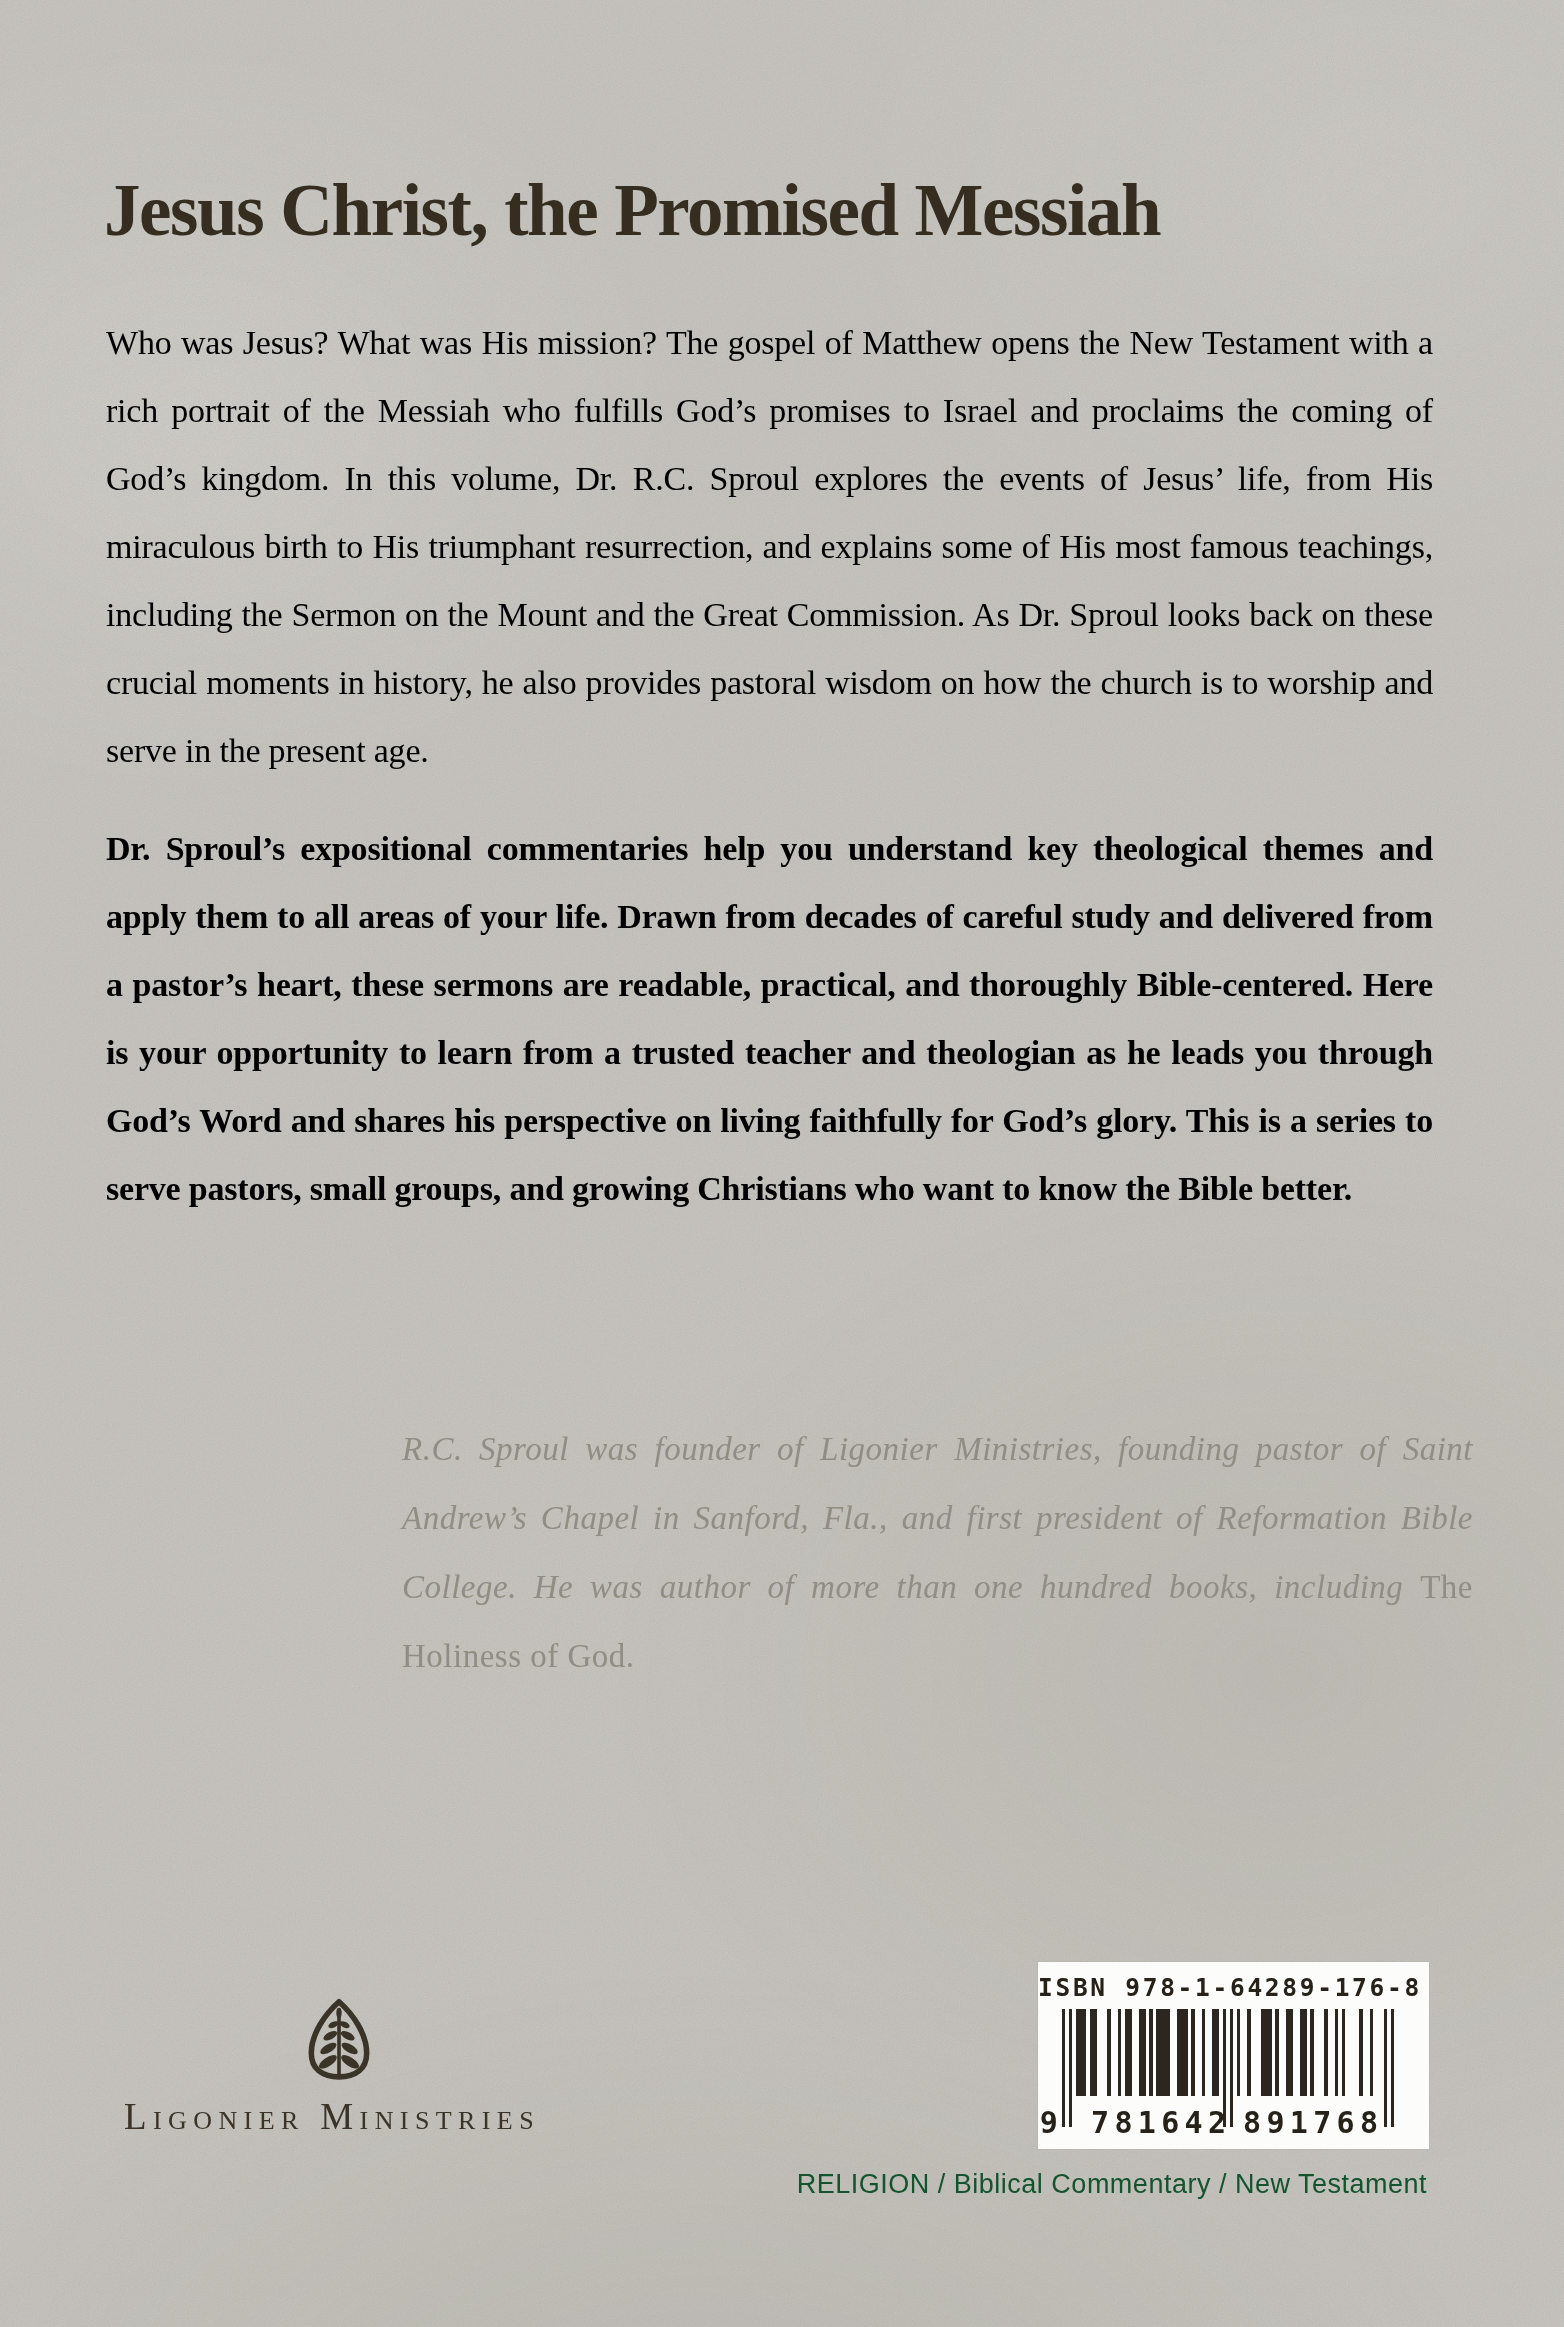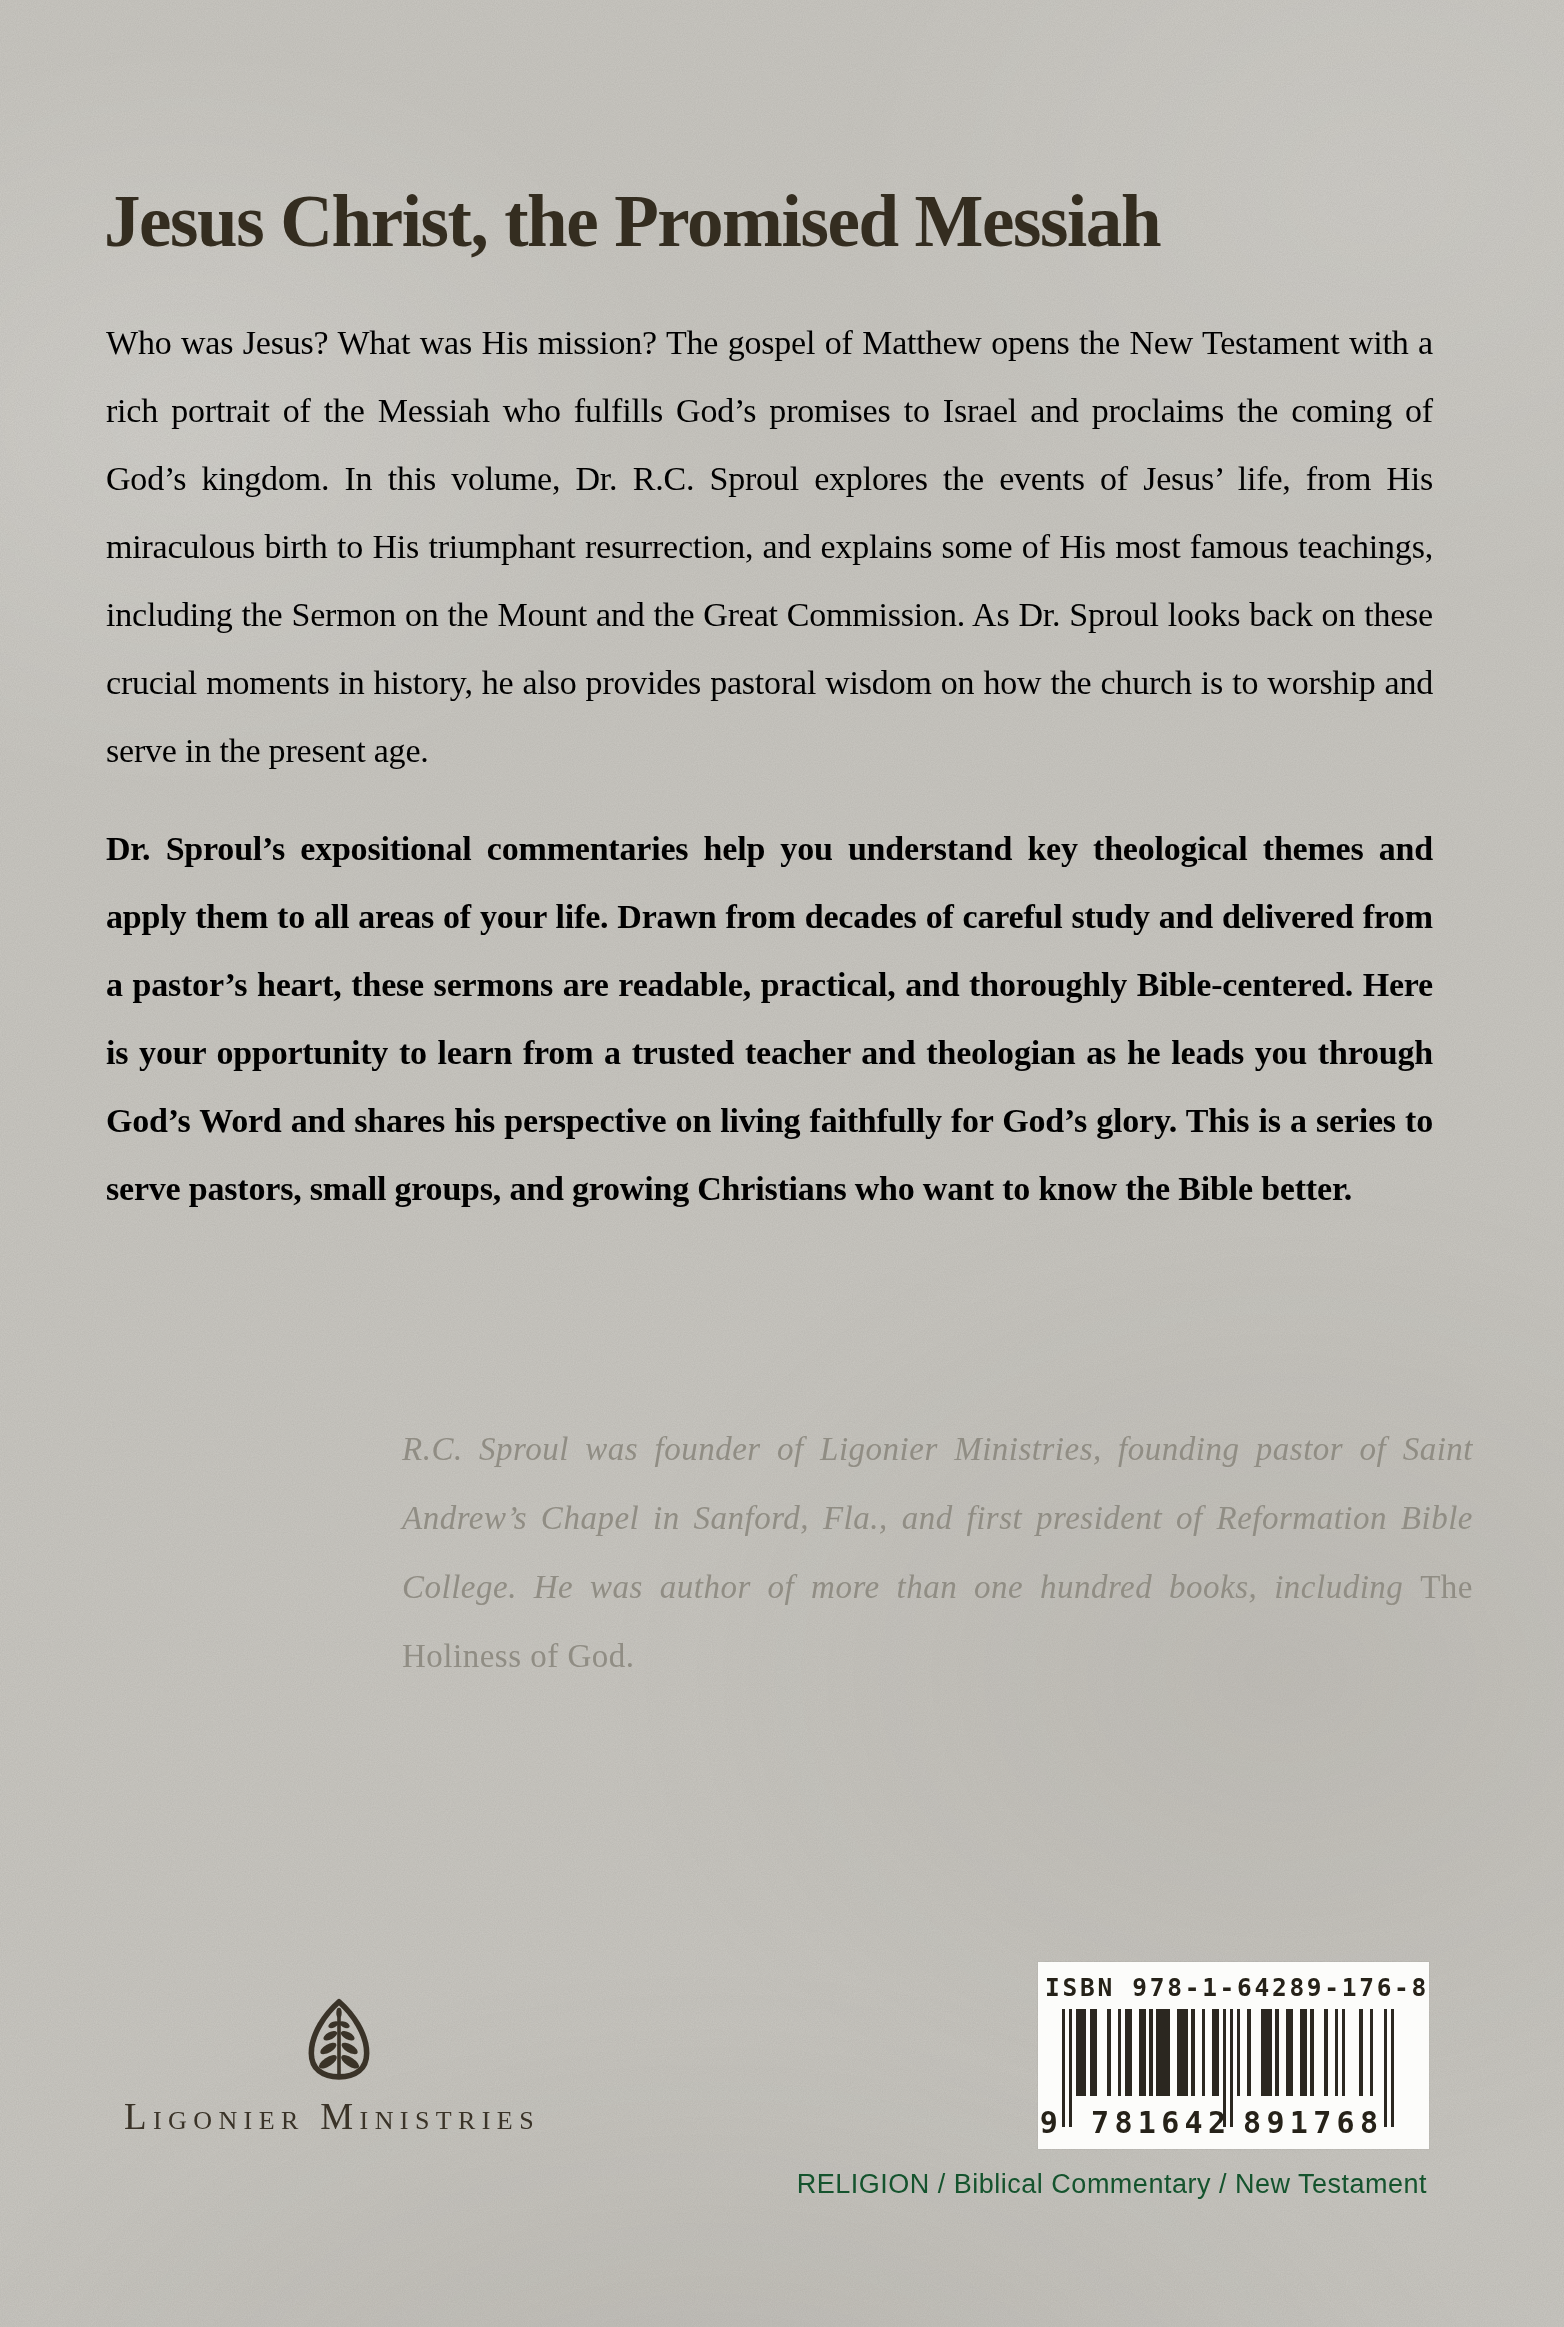--- a/index.html
+++ b/index.html
@@ -10,21 +10,21 @@
       radial-gradient(818px 636px at 12% 18%, rgba(255,255,255,.16), transparent 60%),
       radial-gradient(909px 727px at 88% 8%, rgba(255,255,255,.10), transparent 60%),
       radial-gradient(1091px 818px at 82% 72%, rgba(120,114,104,.10), transparent 62%),
       radial-gradient(1364px 909px at 45% 108%, rgba(110,104,94,.12), transparent 60%),
       #c9c7c1;
   }
   .grain{position:absolute;inset:0;pointer-events:none;}
   .cover{position:absolute;inset:0;}
 
   .headline{
-    position:absolute;left:104px;top:182px;margin:0;
+    position:absolute;left:104px;top:171px;margin:0;
     font-size:73px;font-weight:bold;letter-spacing:-1.4px;line-height:1.1;
     color:#342d20;
   }
 
   .body-copy{position:absolute;left:106px;top:309px;width:1327px;color:#000000;}
   .body-copy p{
     margin:0;font-size:34px;line-height:68px;text-align:justify;letter-spacing:-0.2px;
   }
   .body-copy p + p{margin-top:30px;font-weight:bold;}
 
@@ -41,21 +41,21 @@
   .wordmark{
     margin-top:11px;font-variant:small-caps;font-size:37px;letter-spacing:6.4px;
     color:#3a3328;white-space:nowrap;
   }
 
   .barcode{
     position:absolute;left:1038px;top:1962px;width:391px;height:187px;
     background:#fcfcfa;box-shadow:0 0 0 0.9px rgba(0,0,0,0.03);
   }
   .isbn-label{
-    position:absolute;top:11px;left:0;right:0;text-align:right;
+    position:absolute;top:11px;left:0;right:0;text-align:left;
     font-family:"DejaVu Sans Mono", monospace;font-weight:bold;
     font-size:24.5px;letter-spacing:2.7px;color:#262219;white-space:nowrap;
   }
   .ean-bars{
     position:absolute;left:23.6px;top:47px;display:flex;align-items:flex-start;
   }
   .module{width:3.5px;height:87px;}
   .module.guard{height:118px;}
   .module.on{background:#2b2720;}
   .digits span{

